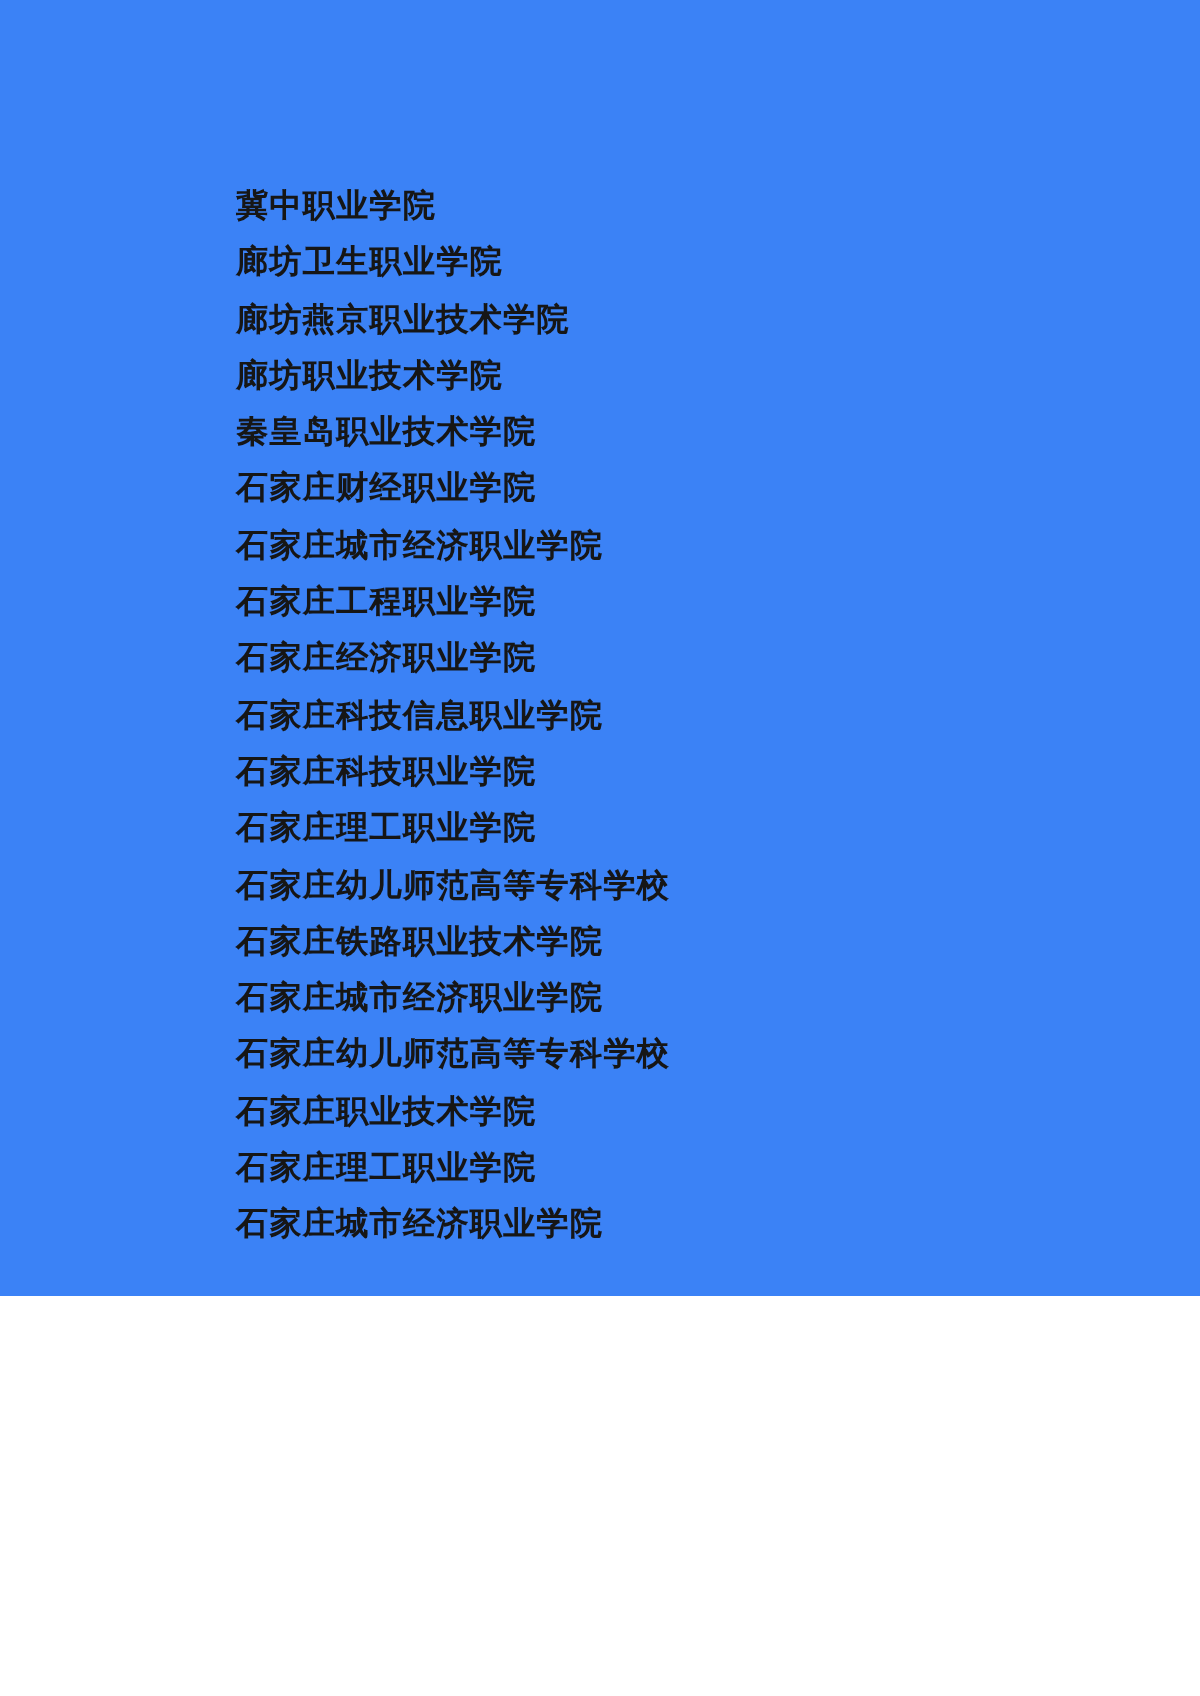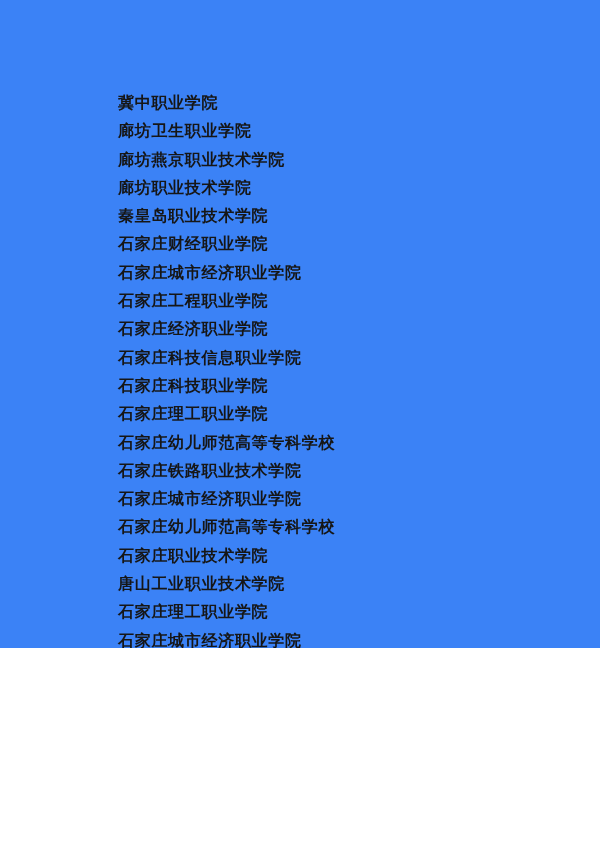--- a/index.html
+++ b/index.html
@@ -56,18 +56,17 @@
       <div class="line">石家庄工程职业学院</div>
       <div class="line">石家庄经济职业学院</div>
       <div class="line">石家庄科技信息职业学院</div>
       <div class="line">石家庄科技职业学院</div>
       <div class="line">石家庄理工职业学院</div>
       <div class="line">石家庄幼儿师范高等专科学校</div>
       <div class="line">石家庄铁路职业技术学院</div>
       <div class="line">石家庄城市经济职业学院</div>
       <div class="line">石家庄幼儿师范高等专科学校</div>
       <div class="line">石家庄职业技术学院</div>
-      <div class="line">唐山工业职业技术学院</div>
       <div class="line">石家庄理工职业学院</div>
       <div class="line">石家庄城市经济职业学院</div>
     </div>
   <div class="page-number">- 10 -</div>
 </div>
 
 </body></html>

